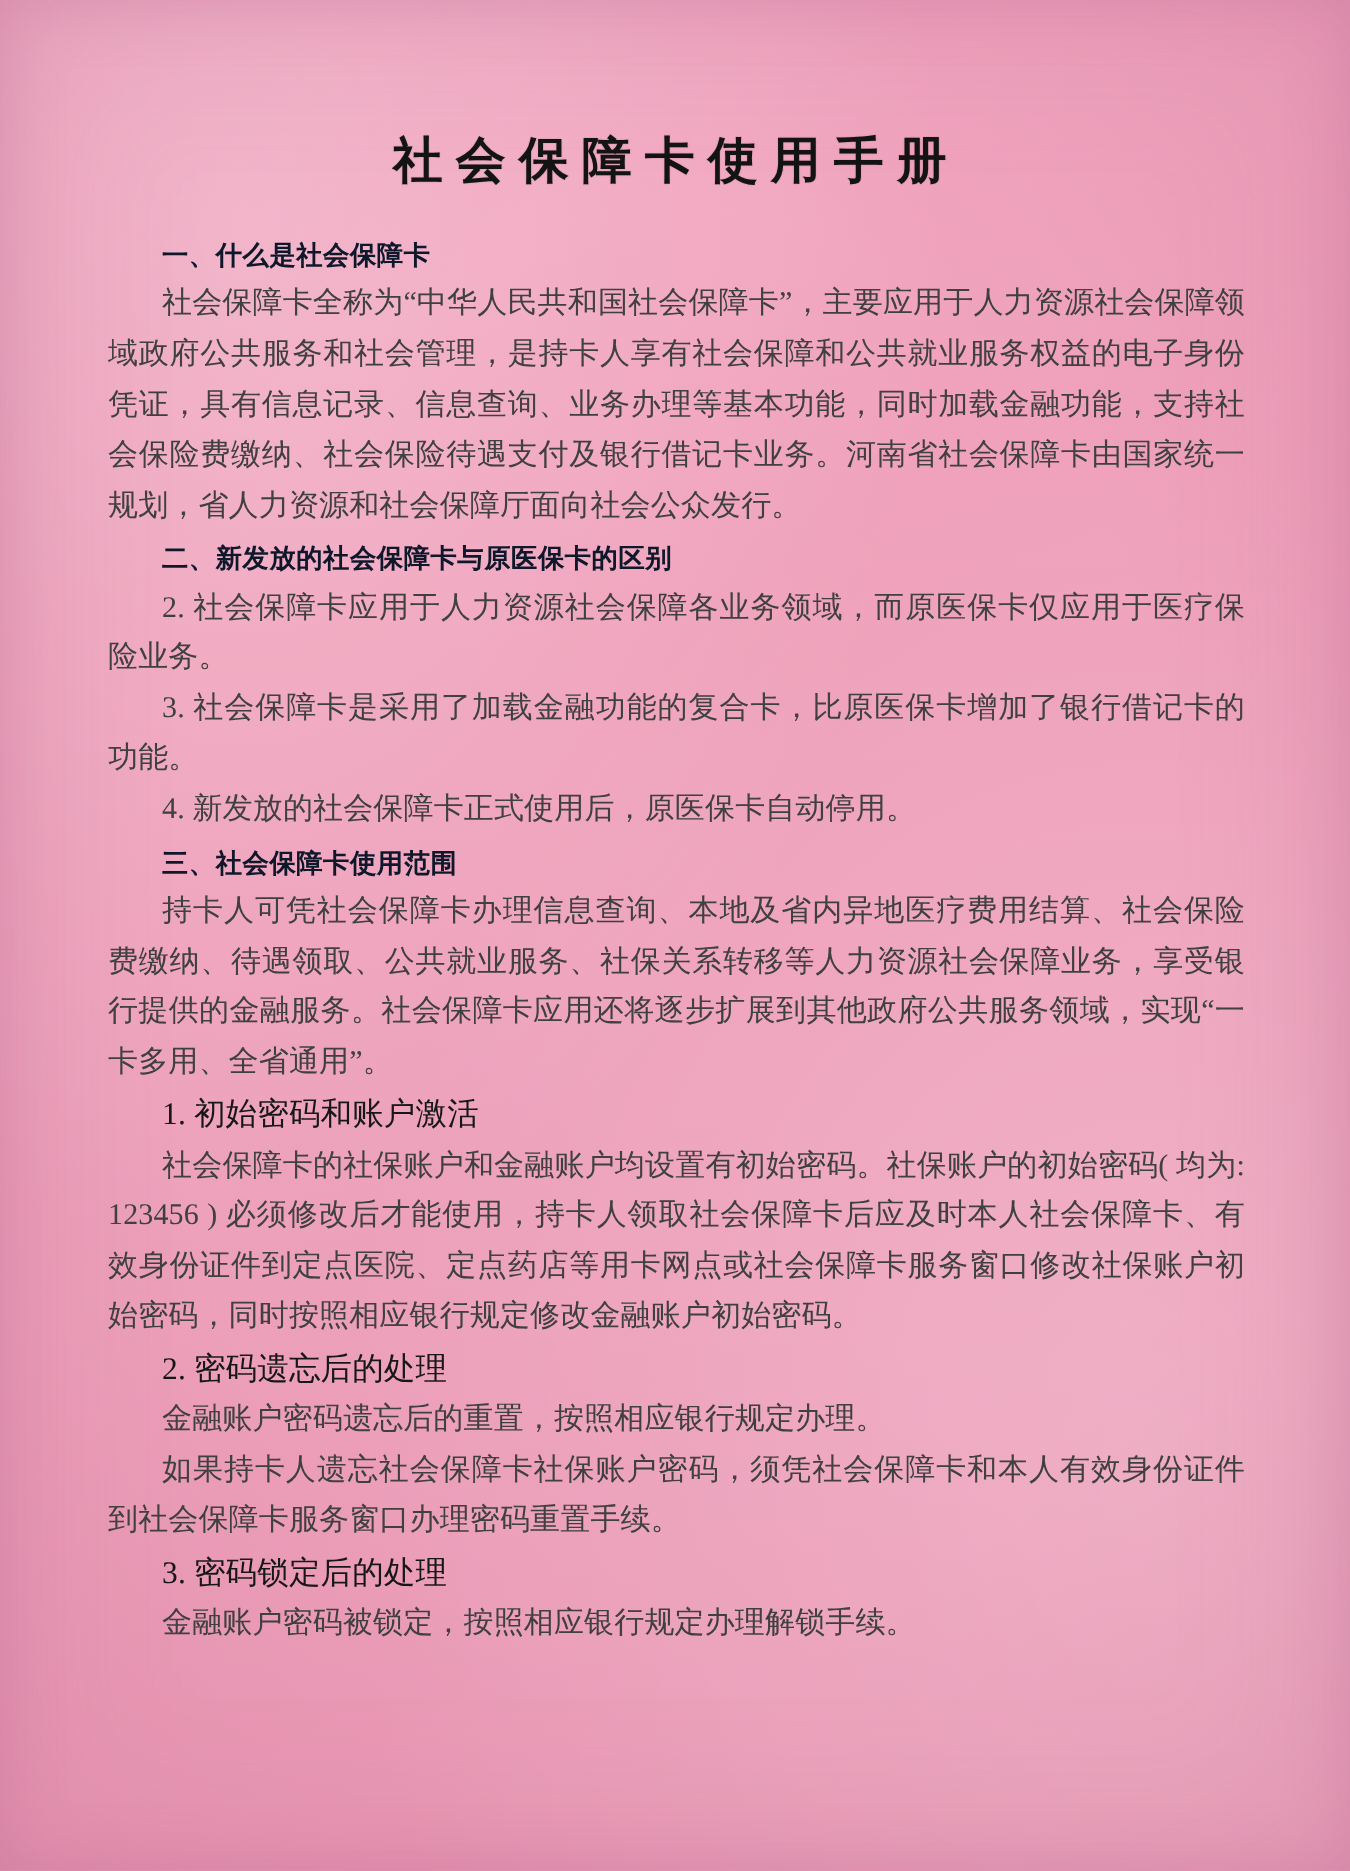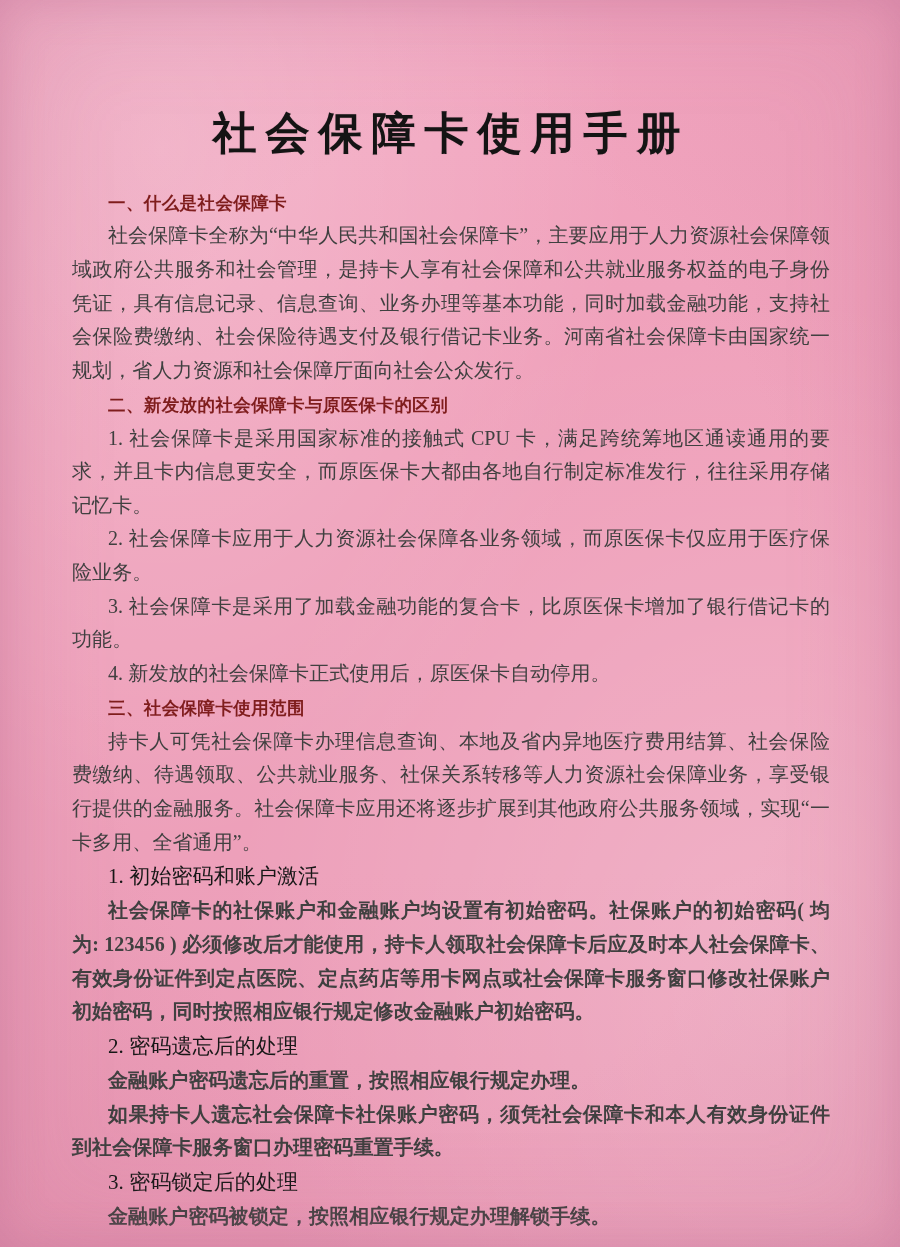--- a/index.html
+++ b/index.html
@@ -37,71 +37,70 @@
     position: absolute;
     inset: 0;
     padding: 78px 70px 20px 72px;
     box-sizing: border-box;
     color: #1b1b1b;
   }
   .doc-title {
     text-align: center;
     font-family: "DejaVu Serif", "Liberation Serif", serif;
     font-weight: bold;
-    font-size: 44px;
+    font-size: 33px;
     letter-spacing: 9px;
-    margin: 26px 0 26px 0;
+    margin: 7px 0 26px 0;
     color: #141414;
     text-shadow: 0 0 1px rgba(0,0,0,0.25);
   }
   .section-head {
     font-weight: bold;
     font-size: 17.5px;
     line-height: 1.62;
     margin: 4px 0 2px 0;
     text-indent: 36px;
     letter-spacing: 0.4px;
-    color: #7f1d1d;
+    color: #0f172a;
   }
   p.body-text {
     font-size: 20px;
     line-height: 1.68;
     margin: 0;
     text-indent: 36px;
     text-align: justify;
     text-justify: inter-character;
     letter-spacing: 0.1px;
     color: #404040;
   }
   .q-line {
     font-size: 21px;
     line-height: 1.68;
     margin: 0;
     text-indent: 36px;
     letter-spacing: 0.1px;
     color: #171717;
   }
   .q-body {
-    font-weight: bold;
+    font-weight: normal;
   }
 </style>
 </head>
 <body>
 
 <div class="paper"></div>
 
 <div class="sheet">
 
   <h1 class="doc-title">社会保障卡使用手册</h1>
 
   <div class="section-head">一、什么是社会保障卡</div>
   <p class="body-text">社会保障卡全称为“中华人民共和国社会保障卡”，主要应用于人力资源社会保障领域政府公共服务和社会管理，是持卡人享有社会保障和公共就业服务权益的电子身份凭证，具有信息记录、信息查询、业务办理等基本功能，同时加载金融功能，支持社会保险费缴纳、社会保险待遇支付及银行借记卡业务。河南省社会保障卡由国家统一规划，省人力资源和社会保障厅面向社会公众发行。</p>
 
   <div class="section-head">二、新发放的社会保障卡与原医保卡的区别</div>
-  <p class="body-text">1. 社会保障卡是采用国家标准的接触式 CPU 卡，满足跨统筹地区通读通用的要求，并且卡内信息更安全，而原医保卡大都由各地自行制定标准发行，往往采用存储记忆卡。</p>
   <p class="body-text">2. 社会保障卡应用于人力资源社会保障各业务领域，而原医保卡仅应用于医疗保险业务。</p>
   <p class="body-text">3. 社会保障卡是采用了加载金融功能的复合卡，比原医保卡增加了银行借记卡的功能。</p>
   <p class="body-text">4. 新发放的社会保障卡正式使用后，原医保卡自动停用。</p>
 
   <div class="section-head">三、社会保障卡使用范围</div>
   <p class="body-text">持卡人可凭社会保障卡办理信息查询、本地及省内异地医疗费用结算、社会保险费缴纳、待遇领取、公共就业服务、社保关系转移等人力资源社会保障业务，享受银行提供的金融服务。社会保障卡应用还将逐步扩展到其他政府公共服务领域，实现“一卡多用、全省通用”。</p>
 
 
   <div class="q-line">1. 初始密码和账户激活</div>
   <p class="body-text q-body">社会保障卡的社保账户和金融账户均设置有初始密码。社保账户的初始密码( 均为: 123456 ) 必须修改后才能使用，持卡人领取社会保障卡后应及时本人社会保障卡、有效身份证件到定点医院、定点药店等用卡网点或社会保障卡服务窗口修改社保账户初始密码，同时按照相应银行规定修改金融账户初始密码。</p>

